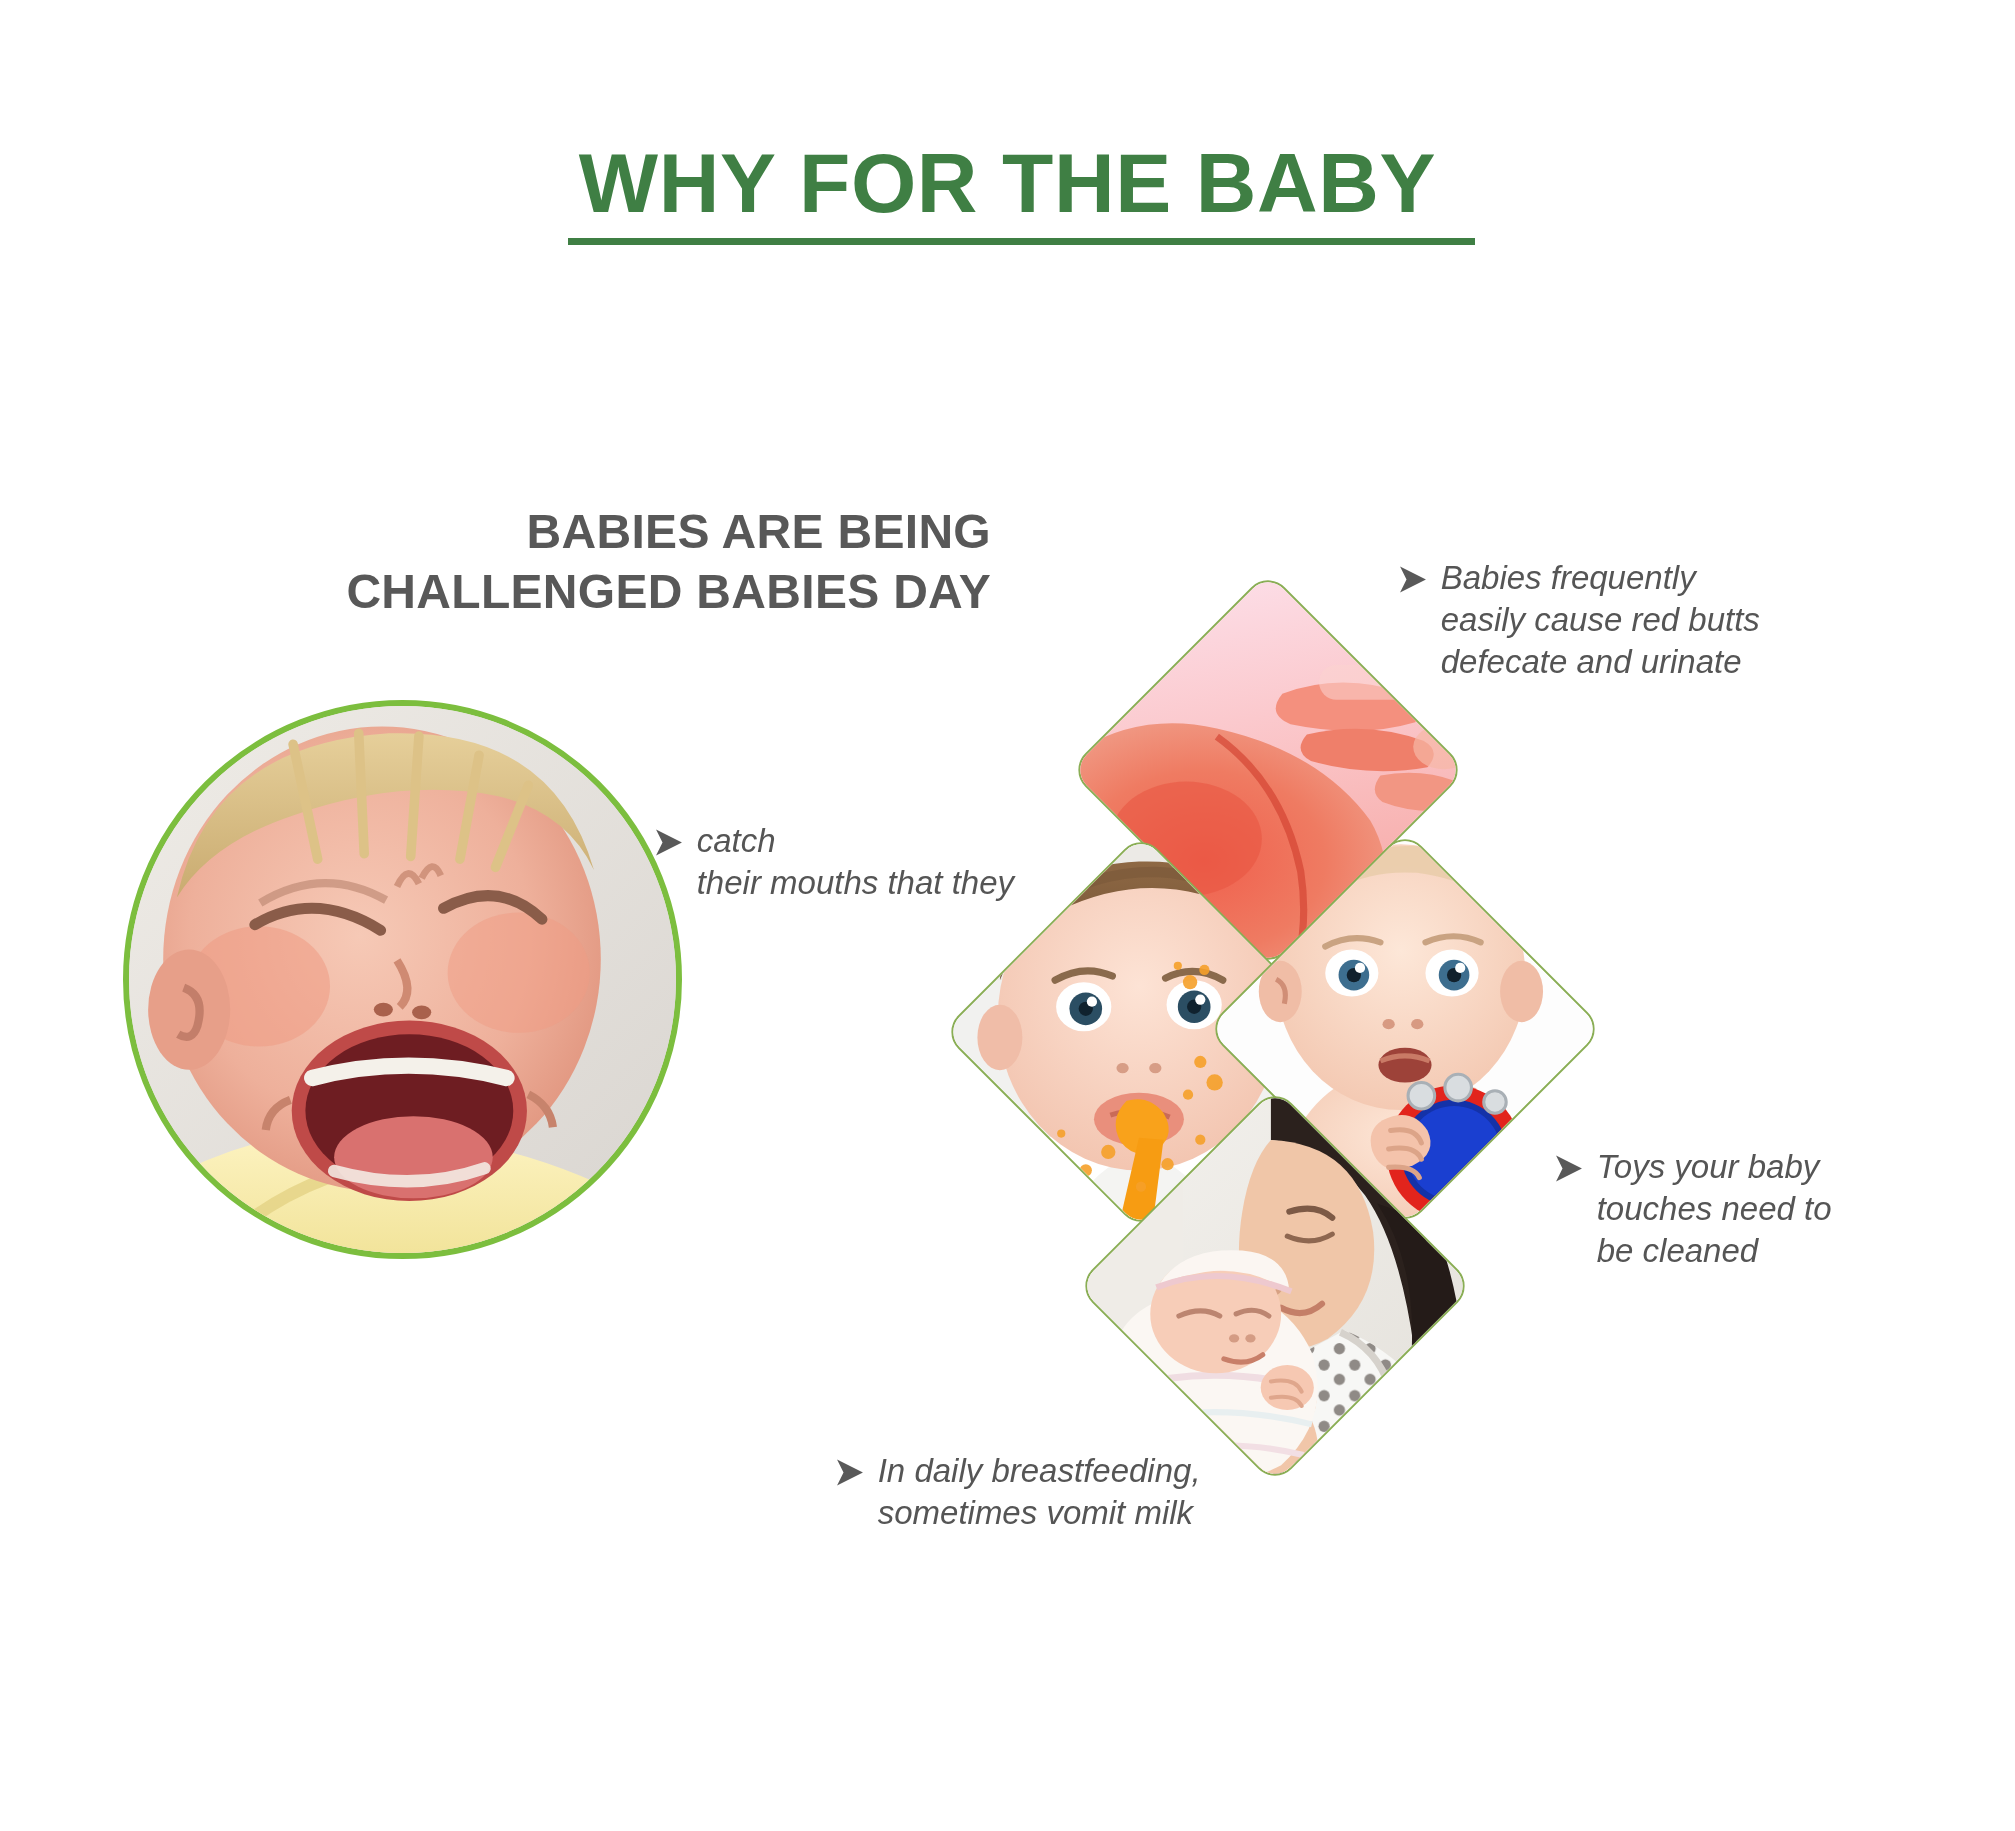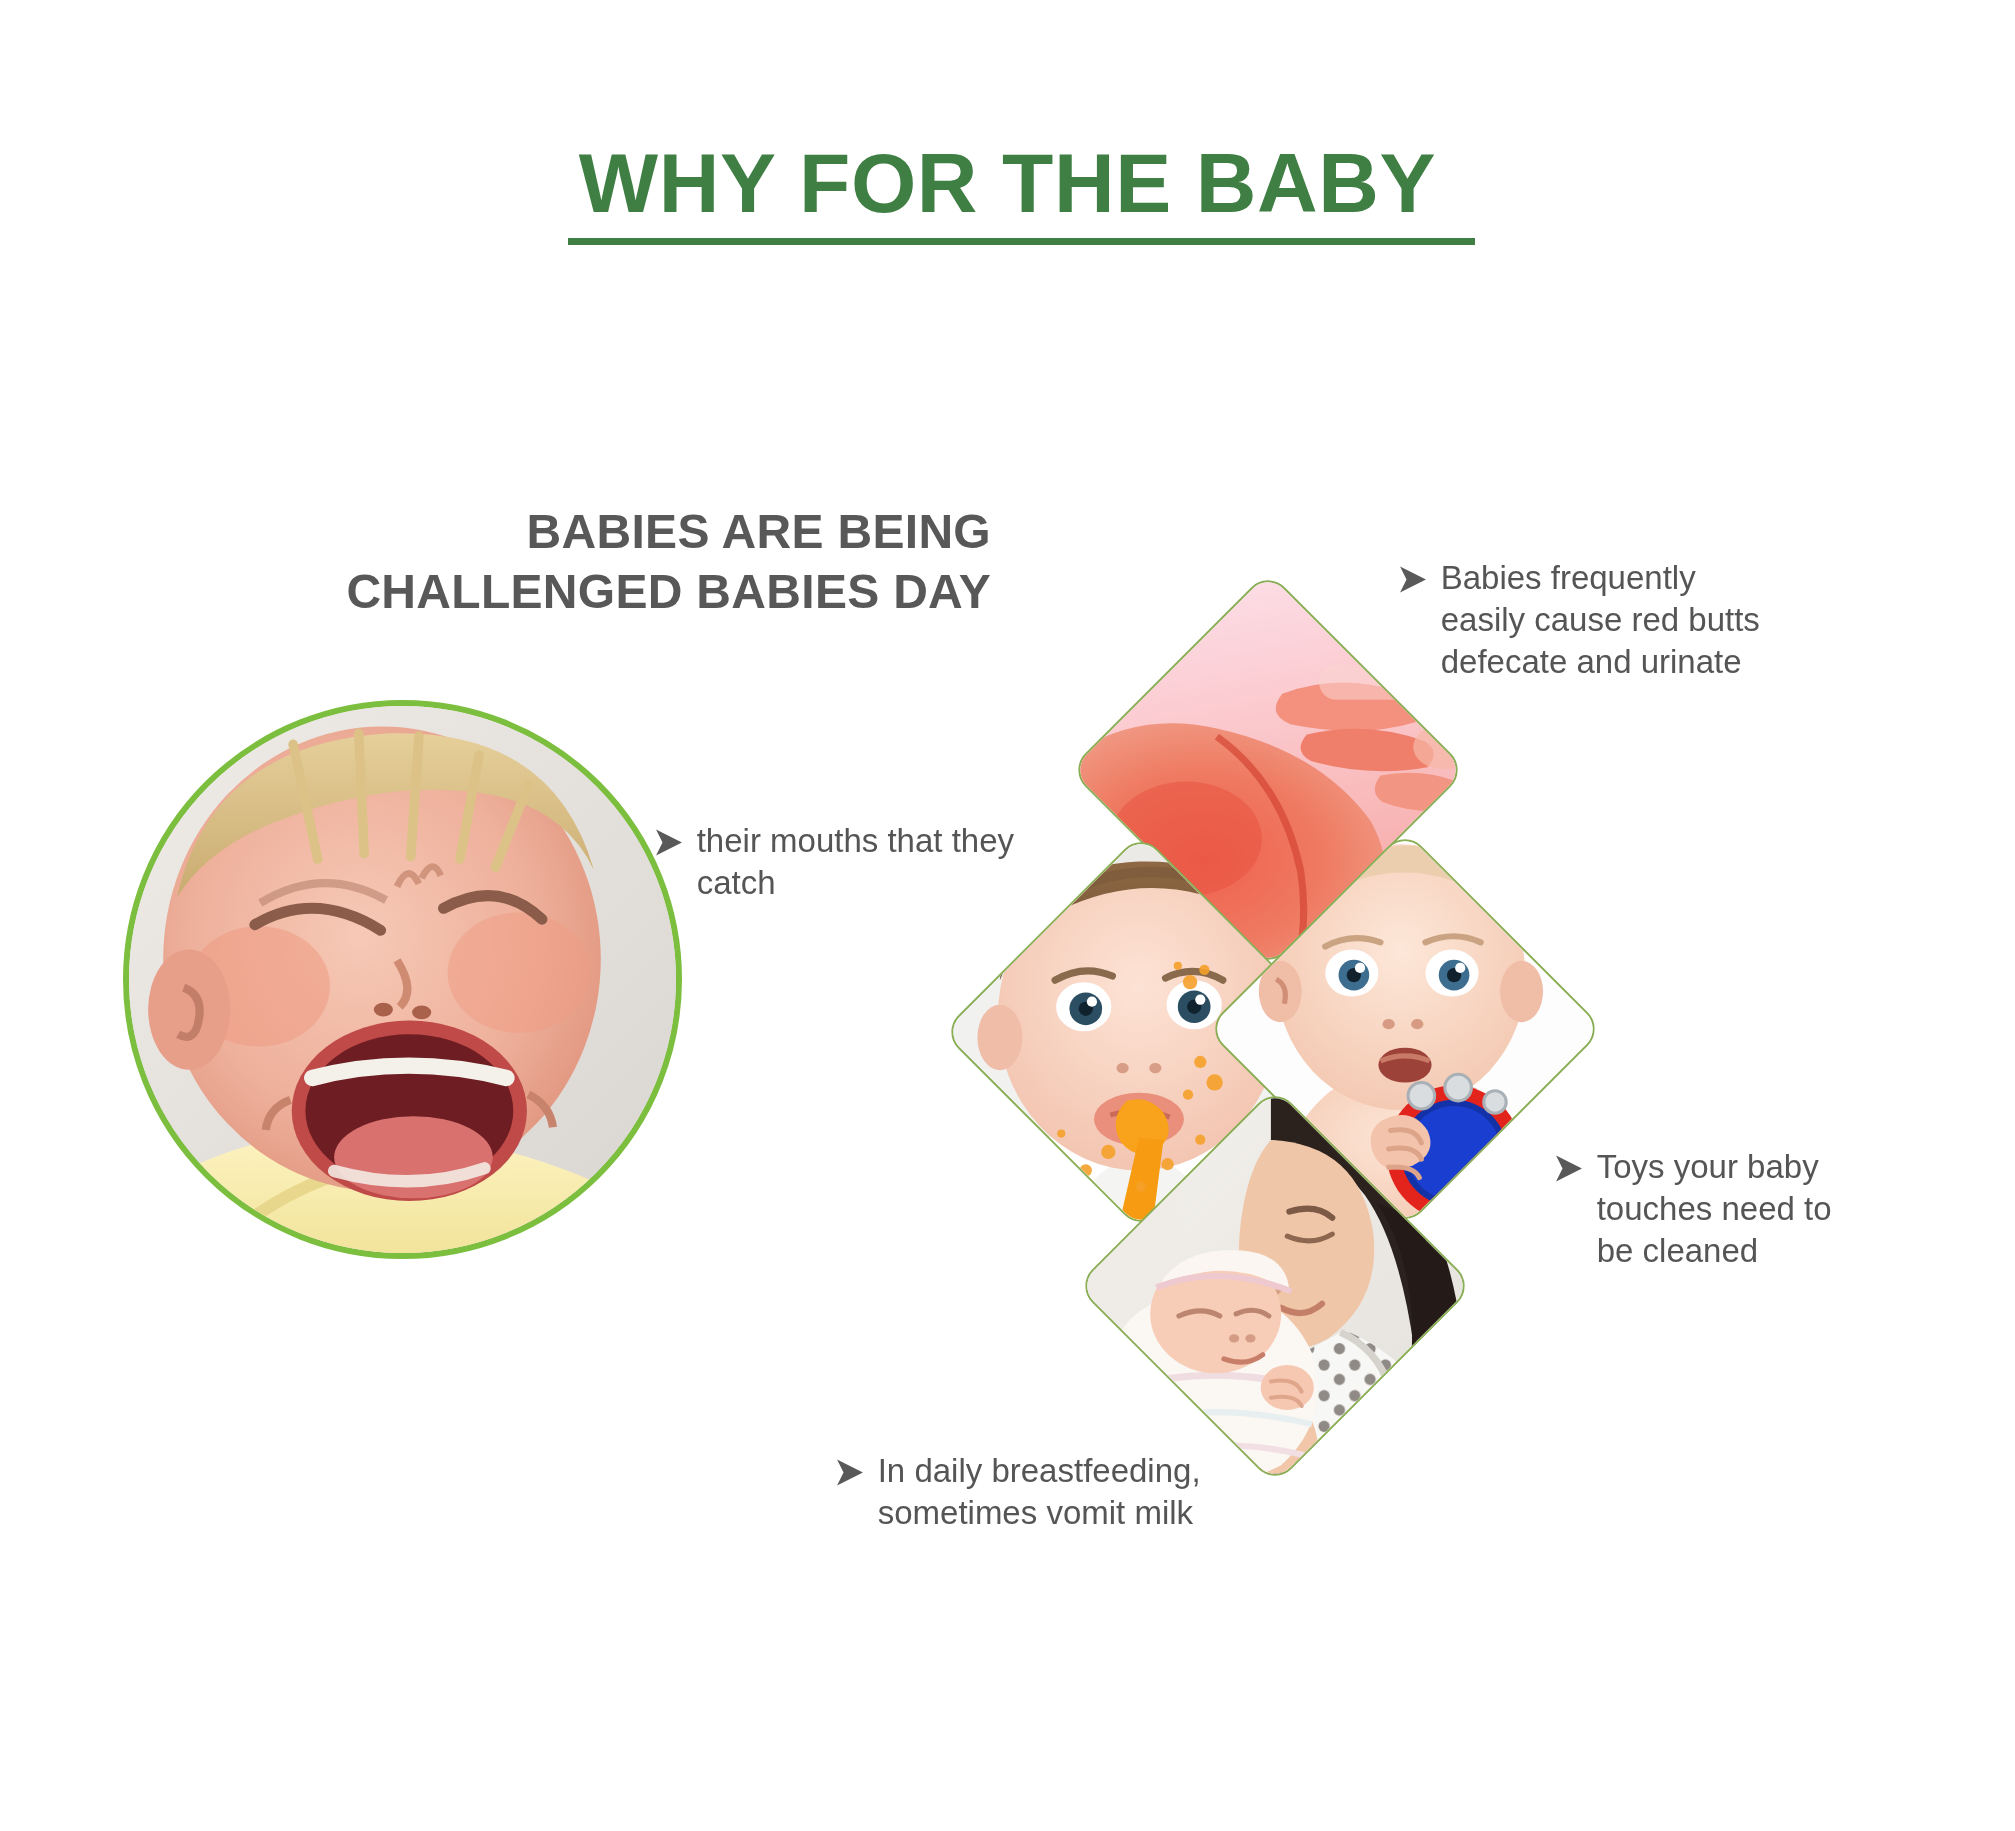--- a/index.html
+++ b/index.html
@@ -78,21 +78,21 @@
     line-height:1.28;
   }
   .bullet .arrow-icon{
     flex:0 0 auto;
     width:38px;height:37px;
     margin-right:8.7px;
     margin-top:3.7px;
   }
   .bullet .arrow-icon svg{display:block;width:100%;height:100%;}
   .bullet .btxt{flex:1 1 auto;}
-  .bullet .btxt .ln{display:block;white-space:nowrap;}
+  .bullet .btxt .ln{display:block;white-space:nowrap;font-style:italic;}
 
   #bullet-mouth{left:650px;top:820px;width:484px;}
   #bullet-diaper{left:1394px;top:557px;width:434px;}
   #bullet-toys{left:1550px;top:1146px;width:385px;}
   #bullet-breastfeed{left:831px;top:1450px;width:434px;}
 </style>
 </head>
 <body>
 
 <div class="slide">
@@ -366,22 +366,22 @@
     </div>
   </div>
 
   <div class="bullet" id="bullet-mouth">
     <span class="arrow-icon">
       <svg viewBox="0 0 40 40" aria-hidden="true">
           <path d="M6 6 L34 20 L6 34 L13 20 Z" fill="#595959"></path>
         </svg>
     </span>
     <span class="btxt">
+      <span class="ln">catch</span>
       <span class="ln">their mouths that they</span>
-      <span class="ln">catch</span>
     </span>
   </div>
 
   <div class="bullet" id="bullet-diaper">
     <span class="arrow-icon">
       <svg viewBox="0 0 40 40" aria-hidden="true">
           <path d="M6 6 L34 20 L6 34 L13 20 Z" fill="#595959"></path>
         </svg>
     </span>
     <span class="btxt">

